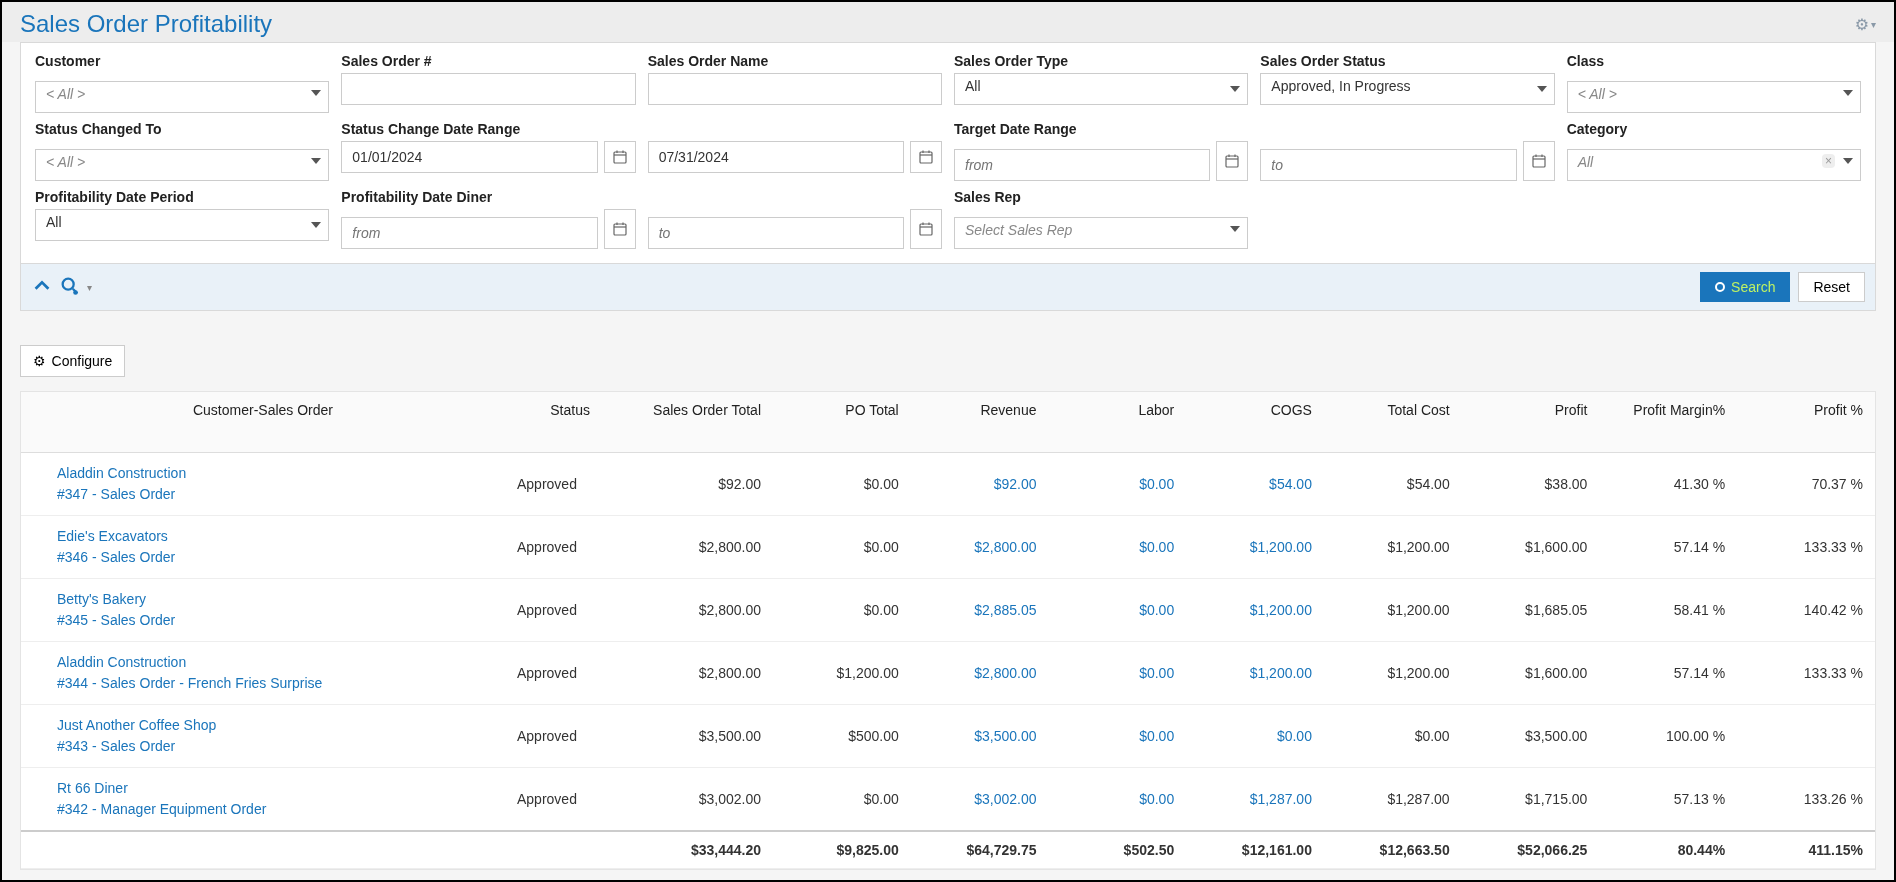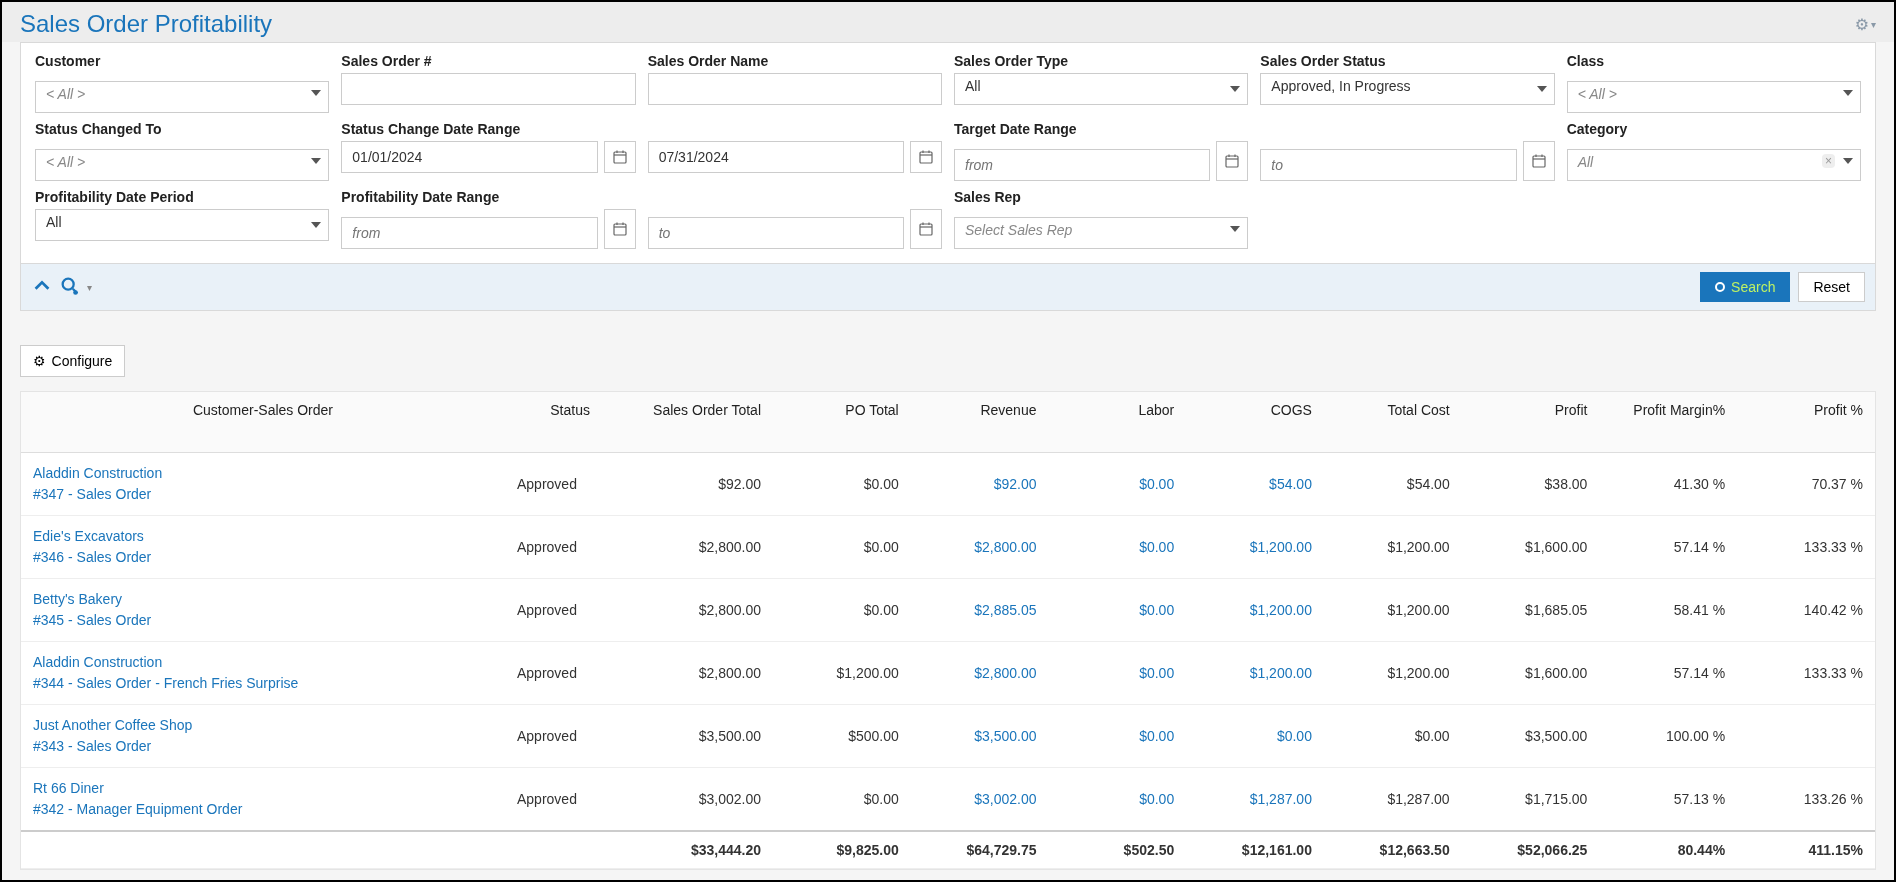--- a/index.html
+++ b/index.html
@@ -71,21 +71,21 @@
   .tb-right { display:flex; gap:8px; }
   .configure-wrap { padding: 34px 18px 10px 18px; }
   .btn-configure { border:1px solid #ccc; background:#fff; padding:7px 12px; font-size:14px; cursor:pointer; display:inline-flex;align-items:center;gap:6px;}
   .table-wrap { margin: 4px 18px 0 18px; background:#fff; border:1px solid #e4e4e4;}
   table { width:100%; border-collapse:collapse; table-layout:fixed;}
   th, td { padding:10px 12px; font-size:14px; border-bottom:1px solid #eee; }
   th { text-align:center; font-weight:500; color:#222; background:#fafafa; border-bottom:1px solid #ddd; vertical-align:top; height:60px;}
   th.num, td.num { text-align:right; }
   td.status { color:#333; }
   a.link { color:#1a75bb; text-decoration:none; }
-  .order-cell a { display:block; line-height:1.5; }
+  .order-cell a { display:block; line-height:1.5;margin-left:24px; }
   tr.totals td { font-weight:700; border-top:2px solid #ccc;}
   col.c0 { width:26%; }
   col.c1 { width:7%; }
   col.cN { width:7.4%; }
   .cal-svg { width:16px;height:16px; }
 </style>
 </head>
 <body>
 
 <div class="page-title">
@@ -213,21 +213,21 @@
     </div>
 
     <div class="field">
       <label>Profitability Date Period</label>
       <div class="input-wrap">
         <div class="select">All</div>
         <div class="caret"></div>
       </div>
     </div>
     <div class="field">
-      <label>Profitability Date Range</label>
+      <label>Profitability Date Diner</label>
       <div class="input-wrap">
         <input class="input placeholder" style="font-style: italic;" placeholder="from">
         <div class="cal-icon">
           <svg class="cal-svg" viewBox="0 0 16 16" fill="none" stroke="#666" stroke-width="1.2">
               <rect x="2" y="3" width="12" height="11" rx="1"></rect>
               <line x1="2" y1="6" x2="14" y2="6"></line>
               <line x1="5" y1="1.5" x2="5" y2="4"></line>
               <line x1="11" y1="1.5" x2="11" y2="4"></line>
             </svg>
         </div>

